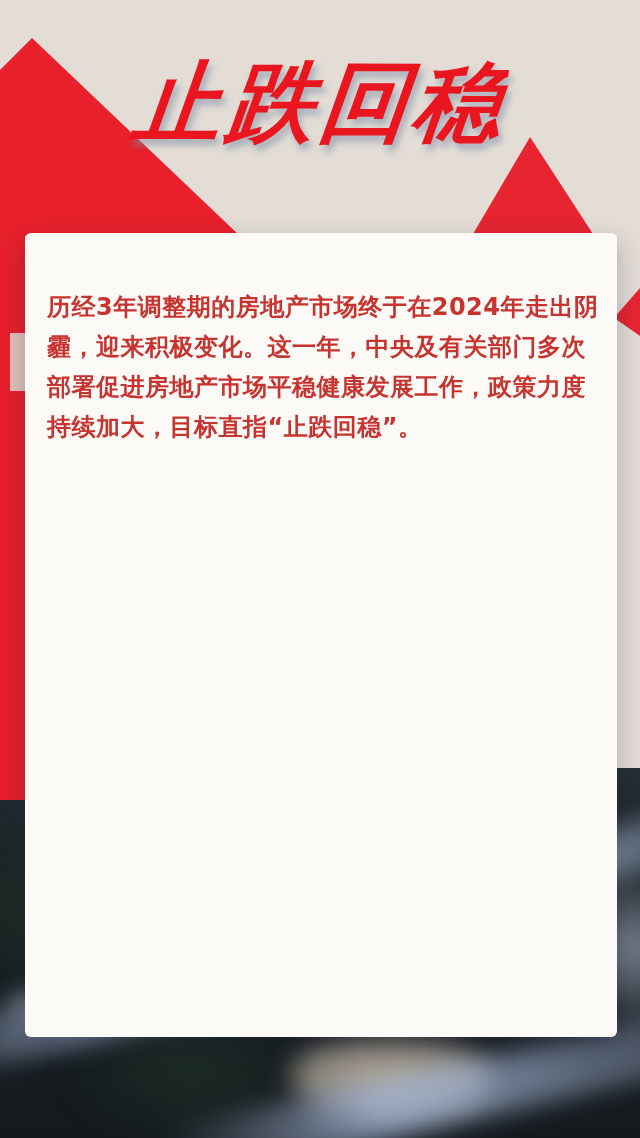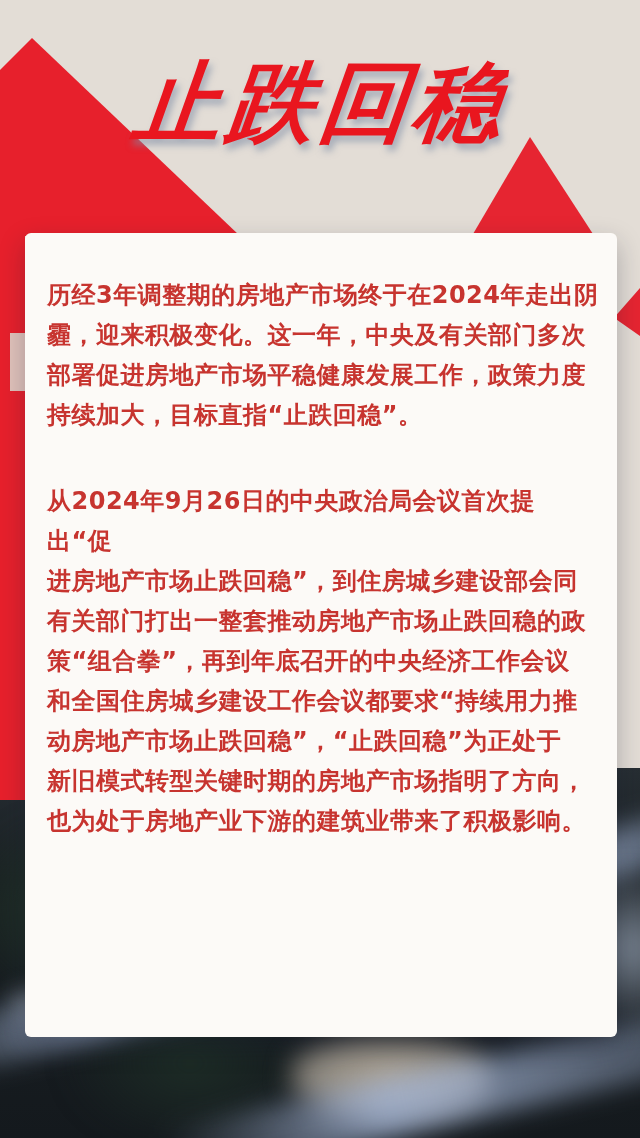--- a/index.html
+++ b/index.html
@@ -71,21 +71,21 @@
   
   .card{
     position:absolute;left:25px;top:233px;width:592px;height:804px;z-index:3;
     background:#fcfaf7;border-radius:6px;
     box-shadow:0 10px 26px rgba(25,28,45,0.28);
     box-sizing:border-box;
     padding:42px 18px 0 22px;
     overflow:hidden;
   }
   .card p{
-    margin:0 0 46px 0;
+    margin:12px 0 46px 0;
     font-size:24px;line-height:40px;font-weight:bold;
     letter-spacing:0.5px;
     color:#c7342f;
     white-space:pre-line;
   }
 </style>
 </head>
 <body>
 
 <div class="photo">
@@ -105,21 +105,13 @@
 <div class="tri-mid"></div>
 <div class="tri-right-edge"></div>
 
 <div class="title">止跌回稳</div>
 
 <div class="card">
   <p>历经3年调整期的房地产市场终于在2024年走出阴
 霾，迎来积极变化。这一年，中央及有关部门多次
 部署促进房地产市场平稳健康发展工作，政策力度
 持续加大，目标直指“止跌回稳”。</p>
-  <p>从2024年9月26日的中央政治局会议首次提出“促
-进房地产市场止跌回稳”，到住房城乡建设部会同
-有关部门打出一整套推动房地产市场止跌回稳的政
-策“组合拳”，再到年底召开的中央经济工作会议
-和全国住房城乡建设工作会议都要求“持续用力推
-动房地产市场止跌回稳”，“止跌回稳”为正处于
-新旧模式转型关键时期的房地产市场指明了方向，
-也为处于房地产业下游的建筑业带来了积极影响。</p>
 </div>
 
 </body></html>

